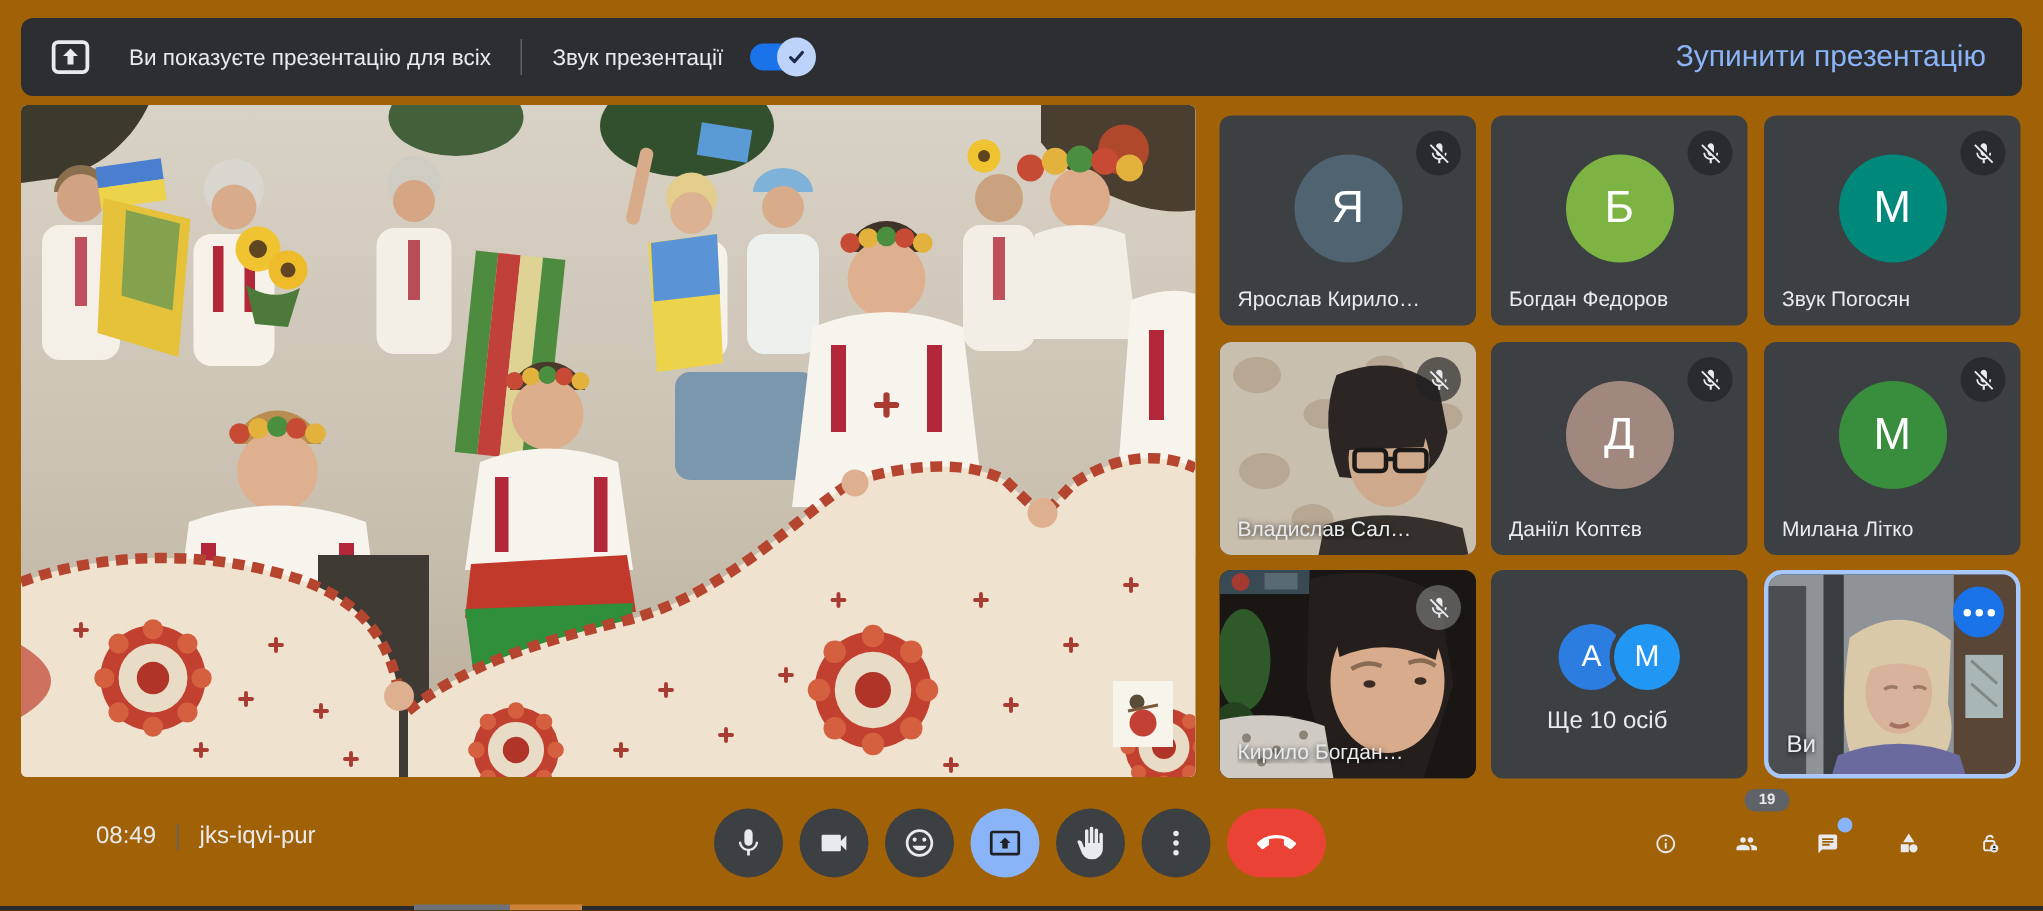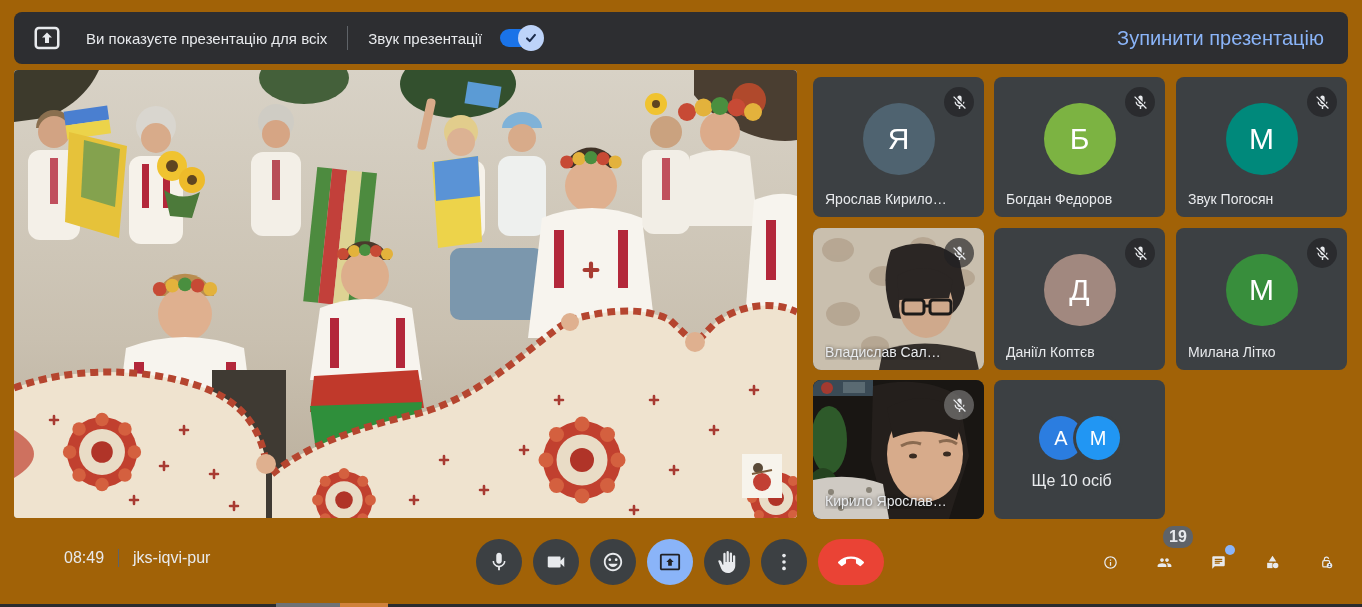--- a/index.html
+++ b/index.html
@@ -53,21 +53,21 @@
        display:flex;align-items:center;justify-content:center;}
   .ctl svg{width:22px;height:22px;fill:#e8eaed;}
   .ctl.active{background:#8ab4f8;}
   .ctl.active svg{fill:#202124;}
   .ctl.end{width:66px;border-radius:23px;background:#ea4335;}
   .panel-btns{position:absolute;right:22px;top:548px;display:flex;gap:27px;align-items:center;}
   .pbtn{position:relative;width:27px;height:28px;background:none;border:none;cursor:pointer;
         display:flex;align-items:center;justify-content:center;}
   .pbtn svg{width:25px;height:25px;fill:#e8eaed;}
   .badge{position:absolute;top:-22px;left:12px;min-width:18px;padding:2px 6px;border-radius:10px;background:#5f6368;
-         color:#e8eaed;font-size:16px;font-weight:700;text-align:center;}
+         color:#e8eaed;font-size:10px;font-weight:700;text-align:center;}
   .dot{position:absolute;top:-3px;right:-3px;width:10px;height:10px;border-radius:50%;background:#8ab4f8;}
 
   
   .bottom-line{position:absolute;left:0;bottom:0;width:100%;height:3px;background:#2a2b2e;}
   .sliver{position:absolute;bottom:0;height:4px;}
   .sliver.gray{left:276px;width:64px;background:#6e7276;}
   .sliver.orange{left:340px;width:48px;background:#d0813a;}
 </style>
 </head>
 <body>
@@ -386,31 +386,53 @@
           <circle cx="38" cy="120" r="3"></circle>
           <circle cx="56" cy="110" r="3"></circle>
           <circle cx="28" cy="128" r="3"></circle>
         </g>
     </svg>
     <div class="micoff light">
         <svg viewBox="0 0 24 24">
           <path d="M19 11h-1.7c0 .74-.16 1.43-.43 2.05l1.23 1.23c.56-.98.9-2.09.9-3.28zm-4.02.17c0-.06.02-.11.02-.17V5c0-1.66-1.34-3-3-3S9 3.34 9 5v.18l5.98 5.99zM4.27 3L3 4.27l6.01 6.01V11c0 1.66 1.33 3 2.99 3 .22 0 .44-.03.65-.08l1.66 1.66c-.71.33-1.5.52-2.31.52-2.76 0-5.3-2.1-5.3-5.1H5c0 3.41 2.72 6.23 6 6.72V21h2v-3.28c.91-.13 1.77-.45 2.54-.9L19.73 21 21 19.73 4.27 3z"></path>
         </svg>
       </div>
-    <div class="name">Кирило Ярослав…</div>
+    <div class="name">Кирило Богдан…</div>
   </div>
 
   <div class="tile" style="left:994px;top:380px;width:171px;height:139px">
     <div class="ppl-circles">
       <div class="ppl-circle" style="background-color: rgb(43, 125, 224);">A</div>
       <div class="ppl-circle second" style="background-color: rgb(33, 150, 243);">M</div>
     </div>
     <div class="ppl-label">Ще 10 осіб</div>
   </div>
 
+  <div class="tile video self" style="left:1176px;top:380px;width:171px;height:139px">
+    <svg class="scene" viewBox="0 0 171 139" preserveAspectRatio="none">
+      <rect width="171" height="139" fill="#8e9398"></rect>
+      <rect x="0" y="8" width="26" height="131" fill="#4a4e52"></rect>
+      <rect x="38" y="0" width="14" height="139" fill="#3a3d40"></rect>
+      <rect x="128" y="0" width="43" height="139" fill="#5a4636"></rect>
+      <rect x="136" y="56" width="26" height="44" fill="#a9b6b6"></rect>
+      <path d="M140 60l18 16M140 76l18 16" stroke="#7d8a88" stroke-width="2"></path>
+      <path d="M56 44q36-26 70 2l-2 44q8 30-10 44l-52 2q-16-22-6-92z" fill="#d9c9a8"></path>
+      <ellipse cx="90" cy="82" rx="23" ry="29" fill="#d8b29a"></ellipse>
+      <path d="M62 50q28-18 56 2l-4 16q-24-12-48 0z" fill="#d9c9a8"></path>
+      <path d="M80 80q4-3 9-1M100 79q5-2 9 1" stroke="#9a7a62" stroke-width="2.5" fill="none"></path>
+      <path d="M84 104q6 4 13 0" stroke="#a5705e" stroke-width="3" fill="none"></path>
+      <path d="M48 126q42-16 84 0l4 13H44z" fill="#6a6a9e"></path>
+    </svg>
+    <button class="more-btn">
+        <i></i>
+        <i></i>
+        <i></i>
+      </button>
+    <div class="name" style="font-size:16px">Ви</div>
+  </div>
 
   <div class="meet-info">
     <span>08:49</span>
     <span class="vdiv"></span>
     <span>jks-iqvi-pur</span>
   </div>
 
   <div class="controls">
     <button class="ctl">
       <svg viewBox="0 0 24 24">

